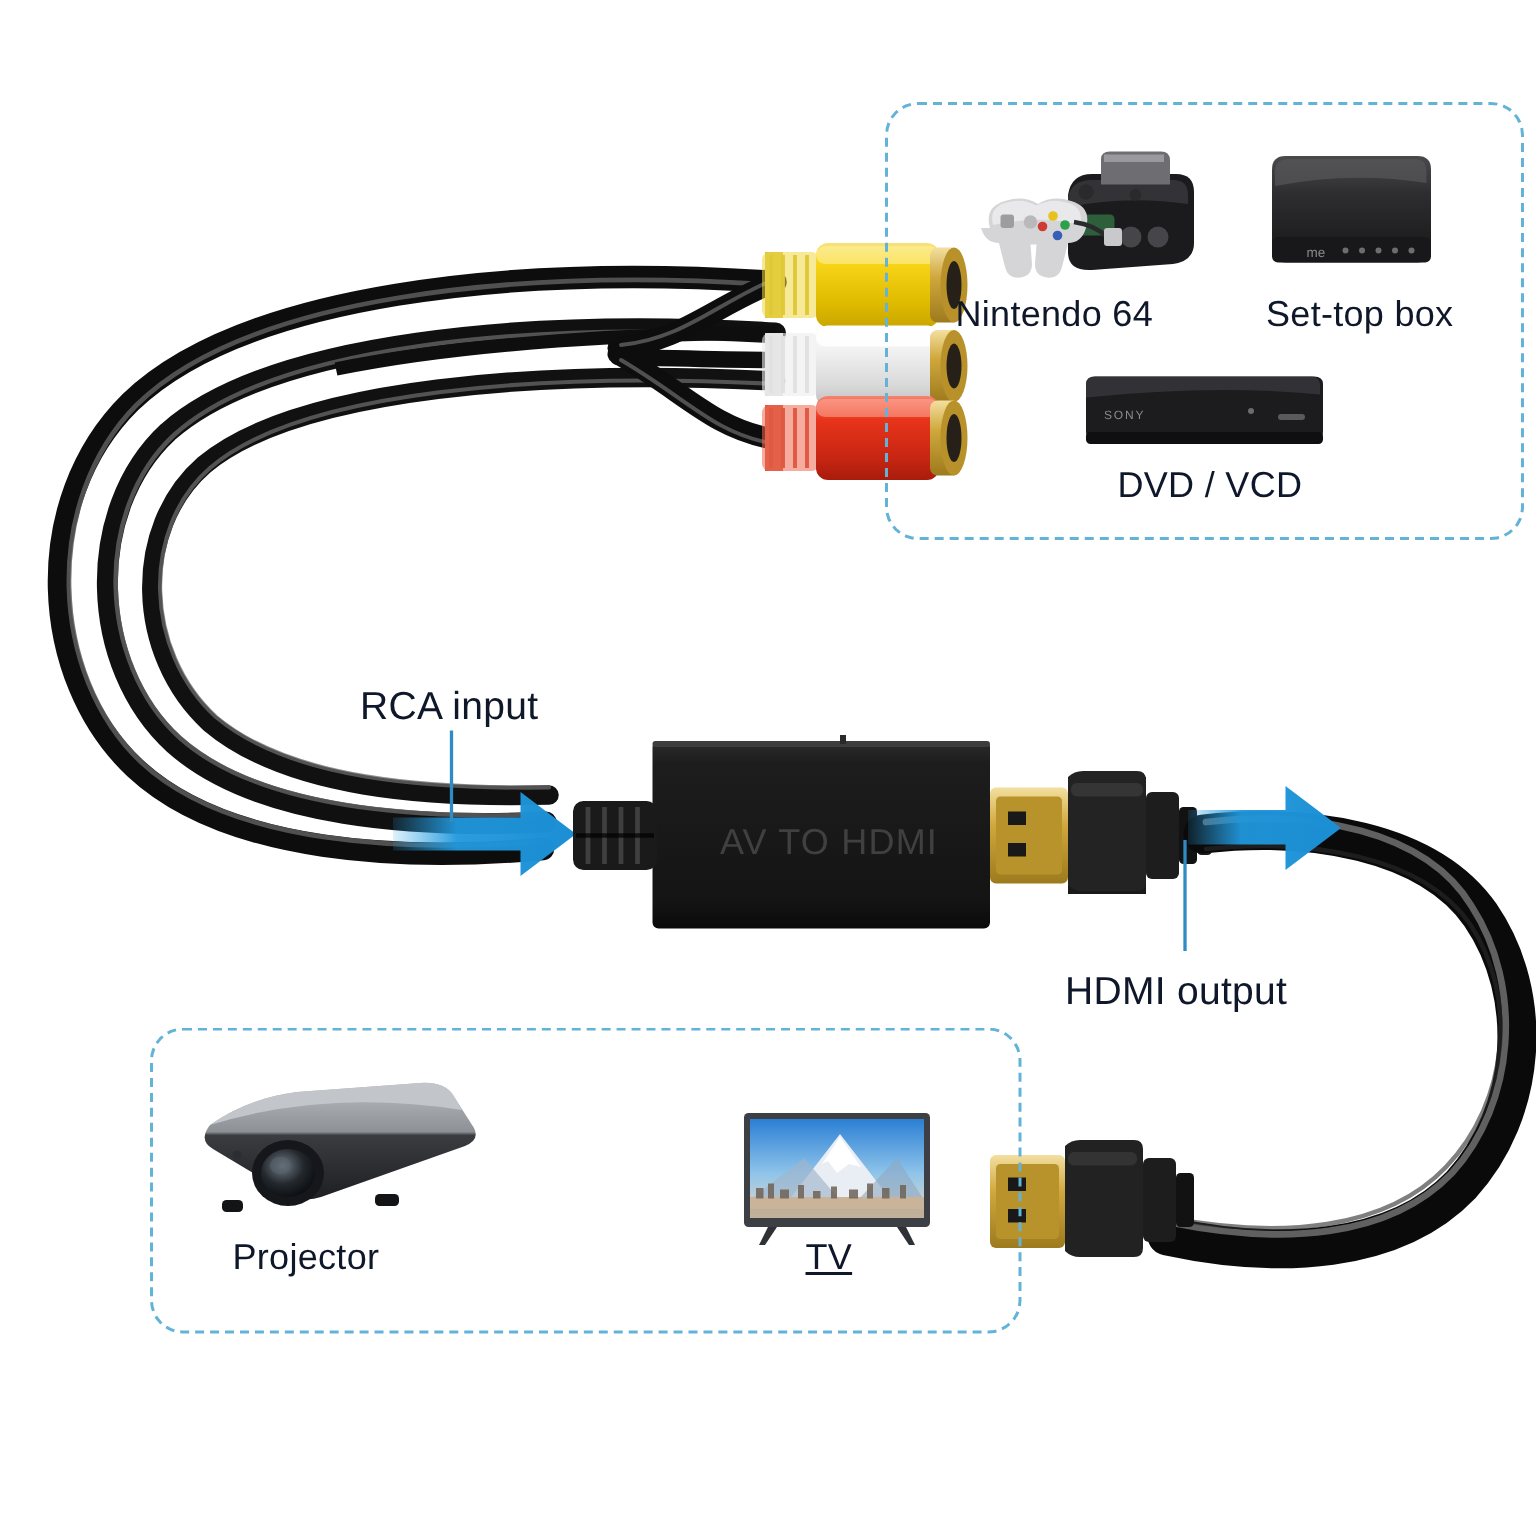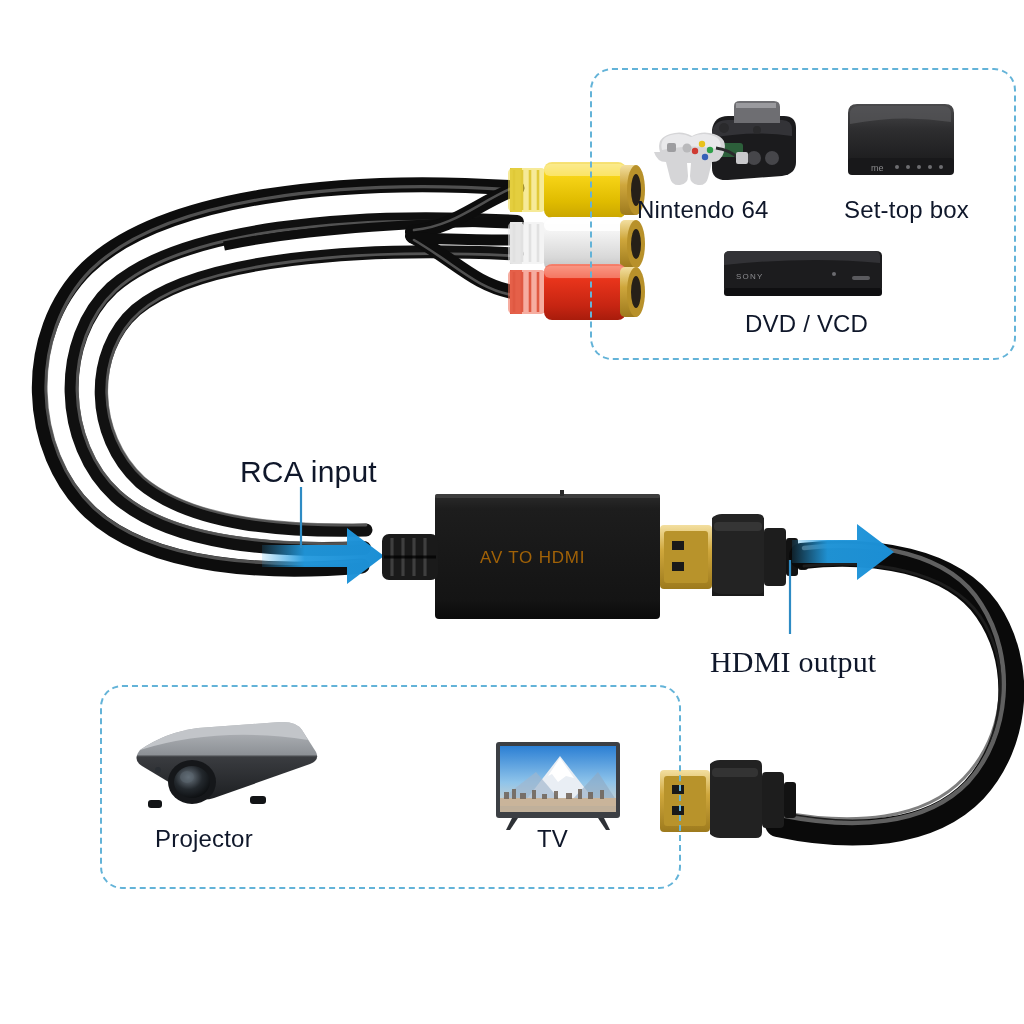--- a/index.html
+++ b/index.html
@@ -1,24 +1,24 @@
 <!DOCTYPE html>
 <html><head>
 <meta charset="utf-8">
 <style>
   html,body{margin:0;padding:0;background:#ffffff;}
   body{width:1024px;height:1024px;position:relative;overflow:hidden;
        font-family:"Liberation Sans","DejaVu Sans",sans-serif;}
   #stage{position:absolute;left:12px;top:0;width:1024px;height:1024px;background:#fff;}
   svg#art{position:absolute;left:0;top:0;width:1024px;height:1024px;}
   .lbl{position:absolute;color:#0f172a;white-space:nowrap;letter-spacing:.2px;}
-  .lbl.big{font-size:30px;}
+  .lbl.big{font-size:26px;}
   .lbl.dev{font-size:24px;}
   .dash{position:absolute;border:2px dashed #63b3d8;border-radius:22px;}
-  .unit-text{position:absolute;color:#a16207;font-size:17px;letter-spacing:.8px;white-space:nowrap;}
+  .unit-text{position:absolute;color:#404040;font-size:24px;letter-spacing:.8px;white-space:nowrap;}
 </style>
 </head>
 <body>
 
 <div id="stage">
 
   <svg id="art" viewBox="0 0 1024 1024">
     <defs>
       <linearGradient id="cableGrad" x1="0" y1="0" x2="0" y2="1">
         <stop offset="0%" stop-color="#2a2a2a"></stop>
@@ -303,25 +303,25 @@
     </g>
   </svg>
 
   <div class="dash" style="left:578px;top:68px;width:422px;height:288px;"></div>
   <div class="dash" style="left:88px;top:685px;width:577px;height:200px;"></div>
 
   <div class="unit-text" style="left:468px;top:548px;">AV TO HDMI</div>
 
   <div class="lbl big" style="left:228px;top:455px;">RCA input</div>
 
-  <div class="lbl big" style="left:698px;top:645px;font-family:Liberation Serif, serif;">HDMI output</div>
+  <div class="lbl big" style="left:698px;top:645px;">HDMI output</div>
 
   <div class="lbl dev" style="left:625px;top:196px;">Nintendo 64</div>
 
   <div class="lbl dev" style="left:820px;top:196px;margin-left:12px;">Set-top box</div>
 
   <div class="lbl dev" style="left:733px;top:310px;">DVD / VCD</div>
 
   <div class="lbl dev" style="left:143px;top:825px;">Projector</div>
 
-  <div class="lbl dev" style="left:525px;top:825px;">TV</div>
+  <div class="lbl dev" style="left:525px;top:825px;text-decoration:underline;">TV</div>
 
 </div>
 
 </body></html>

